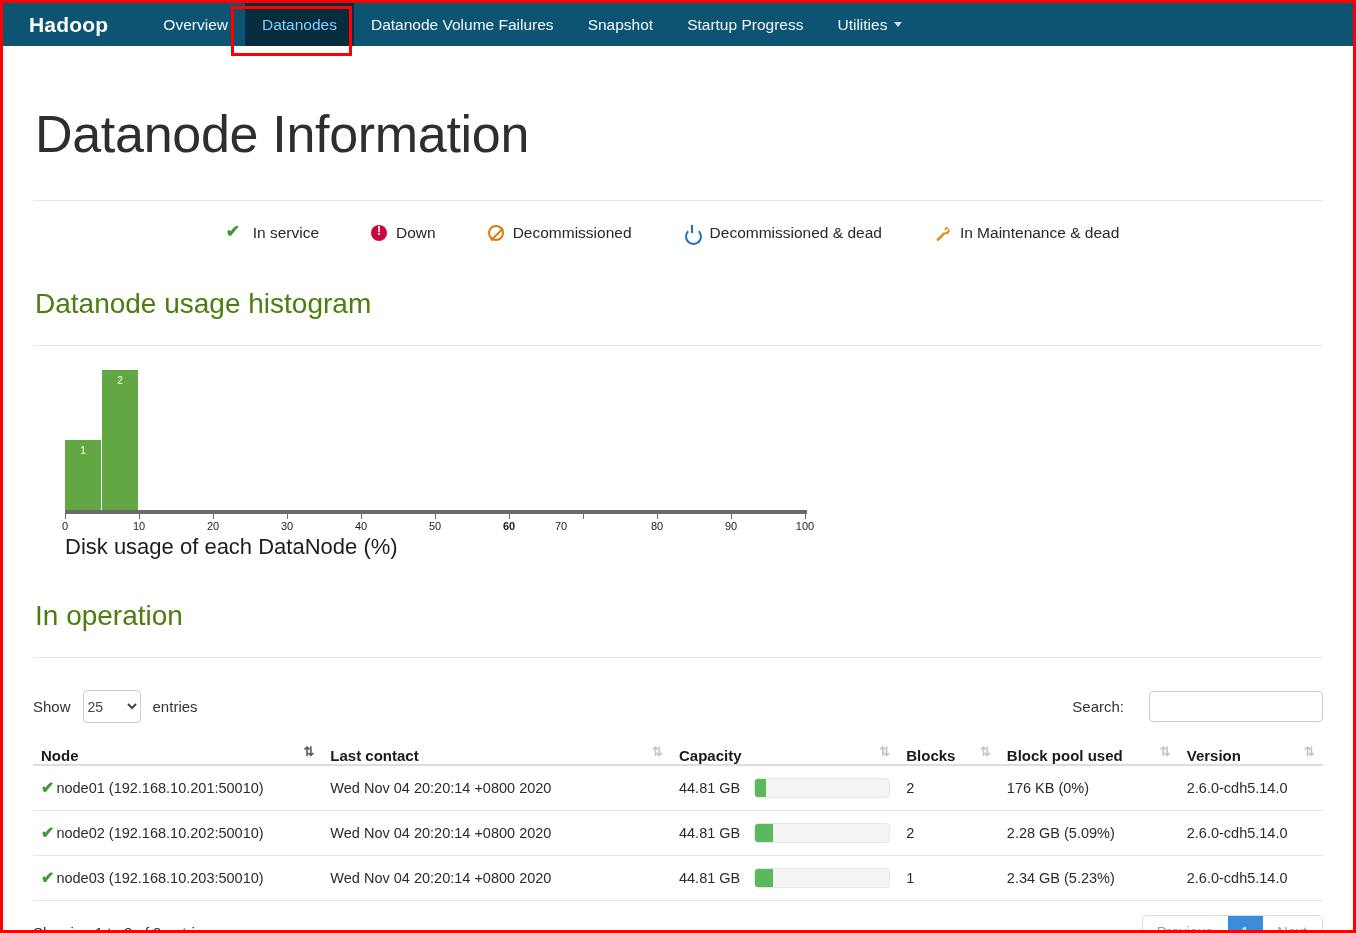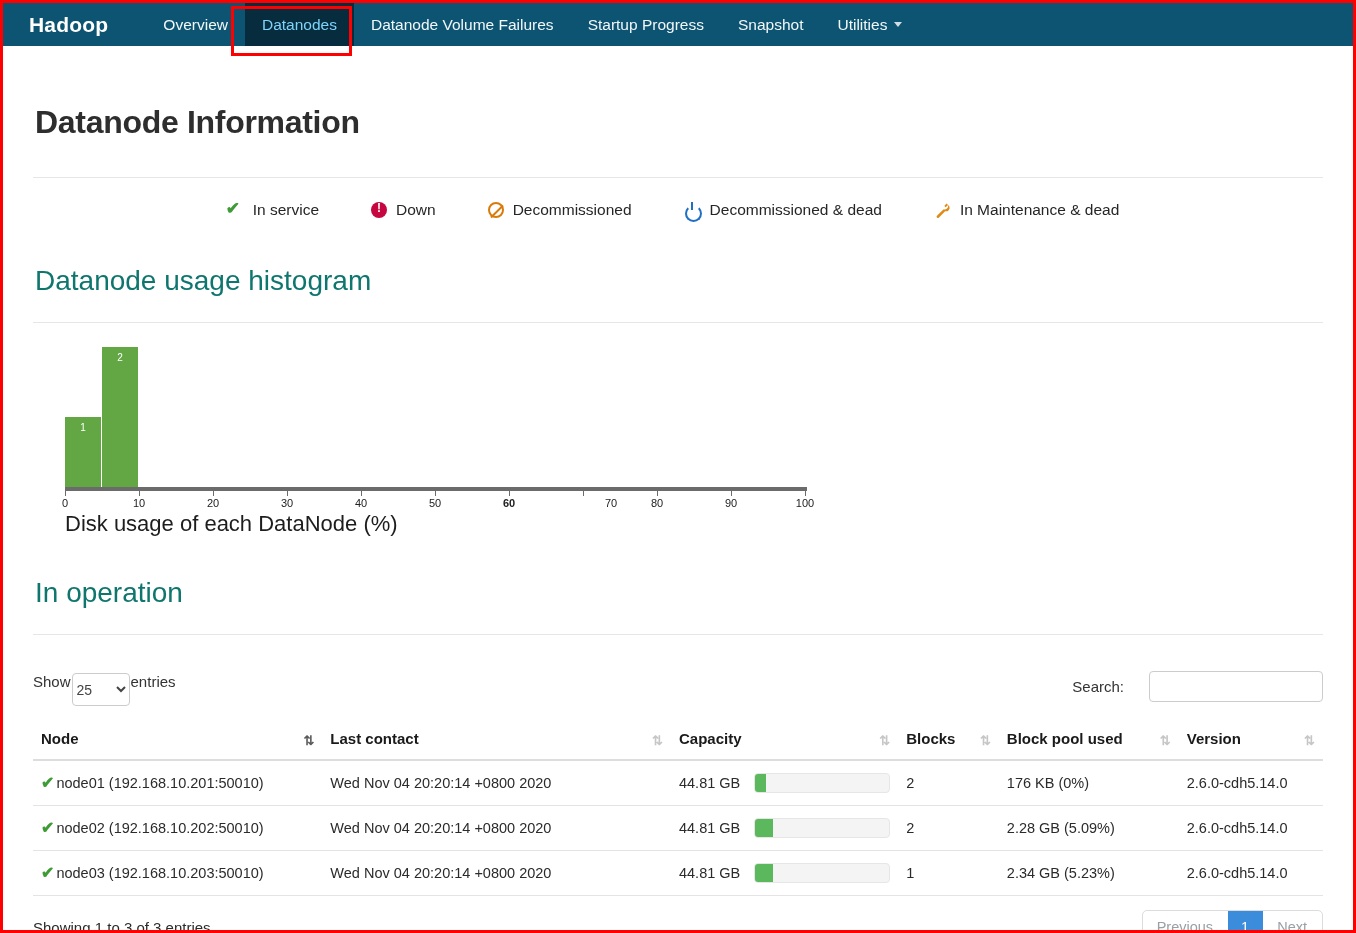--- a/index.html
+++ b/index.html
@@ -65,22 +65,22 @@
     pointer-events: none;
     z-index: 5;
   }
 
   
   .content {
     padding: 0 30px;
     position: relative;
   }
   h1.page-title {
-    font-size: 32px;
-    font-weight: bold;
+    font-size: 52px;
+    font-weight: normal;
     color: #2e2e2e;
     margin: 58px 0 0 2px;
     letter-spacing: -.3px;
   }
   .title-rule {
     margin-top: 36px;
     border-top: 1px solid #e6e6e6;
   }
 
   
@@ -148,21 +148,21 @@
     left: 7px; top: 0px;
     width: 2px; height: 8px;
     background: #1f6fc4;
   }
   .ic-wrench-svg { position:absolute; left:0; top:0; }
 
   
   h2.section-title {
     font-size: 28px;
     font-weight: normal;
-    color: #0f766e;
+    color: #4d7c0f;
     margin: 46px 0 0 2px;
   }
   .section-rule {
     margin-top: 25px;
     border-top: 1px solid #e6e6e6;
   }
 
   
   .histo-wrap {
     position: relative;
@@ -219,21 +219,21 @@
 
   
   .table-controls {
     display: flex;
     justify-content: space-between;
     align-items: center;
     margin-top: 32px;
     font-size: 15px;
     color: #333;
   }
-  .length-ctl { display: flex; align-items: flex-start; gap: 1px; margin-top: 6px; }
+  .length-ctl { display: flex; align-items: center; gap: 12px; }
   .length-ctl select {
     font-family: "Liberation Sans", sans-serif;
     font-size: 14px;
     padding: 6px 0;
     height: 33px;
     width: 58px;
     border: 1px solid #ccc;
     border-radius: 4px;
     background: #fff;
     color: #444;
@@ -254,21 +254,21 @@
   table.dn-table {
     width: 100%;
     border-collapse: collapse;
     margin-top: 14px;
     font-size: 14.5px;
   }
   table.dn-table thead th {
     text-align: left;
     font-weight: bold;
     color: #1a1a1a;
-    padding: 10px 8px 12px 8px;
+    padding: 10px 8px 0 8px;
     border-bottom: 2px solid #dddddd;
     font-size: 15px;
     position: relative;
     cursor: pointer;
     white-space: nowrap;
   }
   th .sort-ic {
     position: absolute;
     right: 10px;
     top: 50%;
@@ -357,24 +357,24 @@
     <div class="nav-item">
       <span>Overview</span>
     </div>
     <div class="nav-item active">
       <span>Datanodes</span>
     </div>
     <div class="nav-item">
       <span>Datanode Volume Failures</span>
     </div>
     <div class="nav-item">
+      <span>Snapshot</span>
+    </div>
+    <div class="nav-item">
       <span>Startup Progress</span>
-    </div>
-    <div class="nav-item">
-      <span>Snapshot</span>
     </div>
     <div class="nav-item">
       <span>Utilities</span>
       <span class="caret"></span>
     </div>
   </div>
   <div class="tab-highlight"></div>
 
   <div class="content">
 
@@ -437,21 +437,21 @@
       <div class="tick" style="left:698px;"></div>
       <div class="tick" style="left:772px;"></div>
 
       <div class="tick-label" style="left:32px;">0</div>
       <div class="tick-label" style="left:106px;">10</div>
       <div class="tick-label" style="left:180px;">20</div>
       <div class="tick-label" style="left:254px;">30</div>
       <div class="tick-label" style="left:328px;">40</div>
       <div class="tick-label" style="left:402px;">50</div>
       <div class="tick-label" style="left:476px;font-weight:bold;">60</div>
-      <div class="tick-label" style="left:578px;">70</div>
+      <div class="tick-label" style="left:528px;">70</div>
       <div class="tick-label" style="left:624px;">80</div>
       <div class="tick-label" style="left:698px;">90</div>
       <div class="tick-label" style="left:772px;">100</div>
 
       <div class="axis-title">Disk usage of each DataNode (%)</div>
     </div>
 
     <h2 class="section-title">In operation</h2>
     <div class="section-rule"></div>
 

